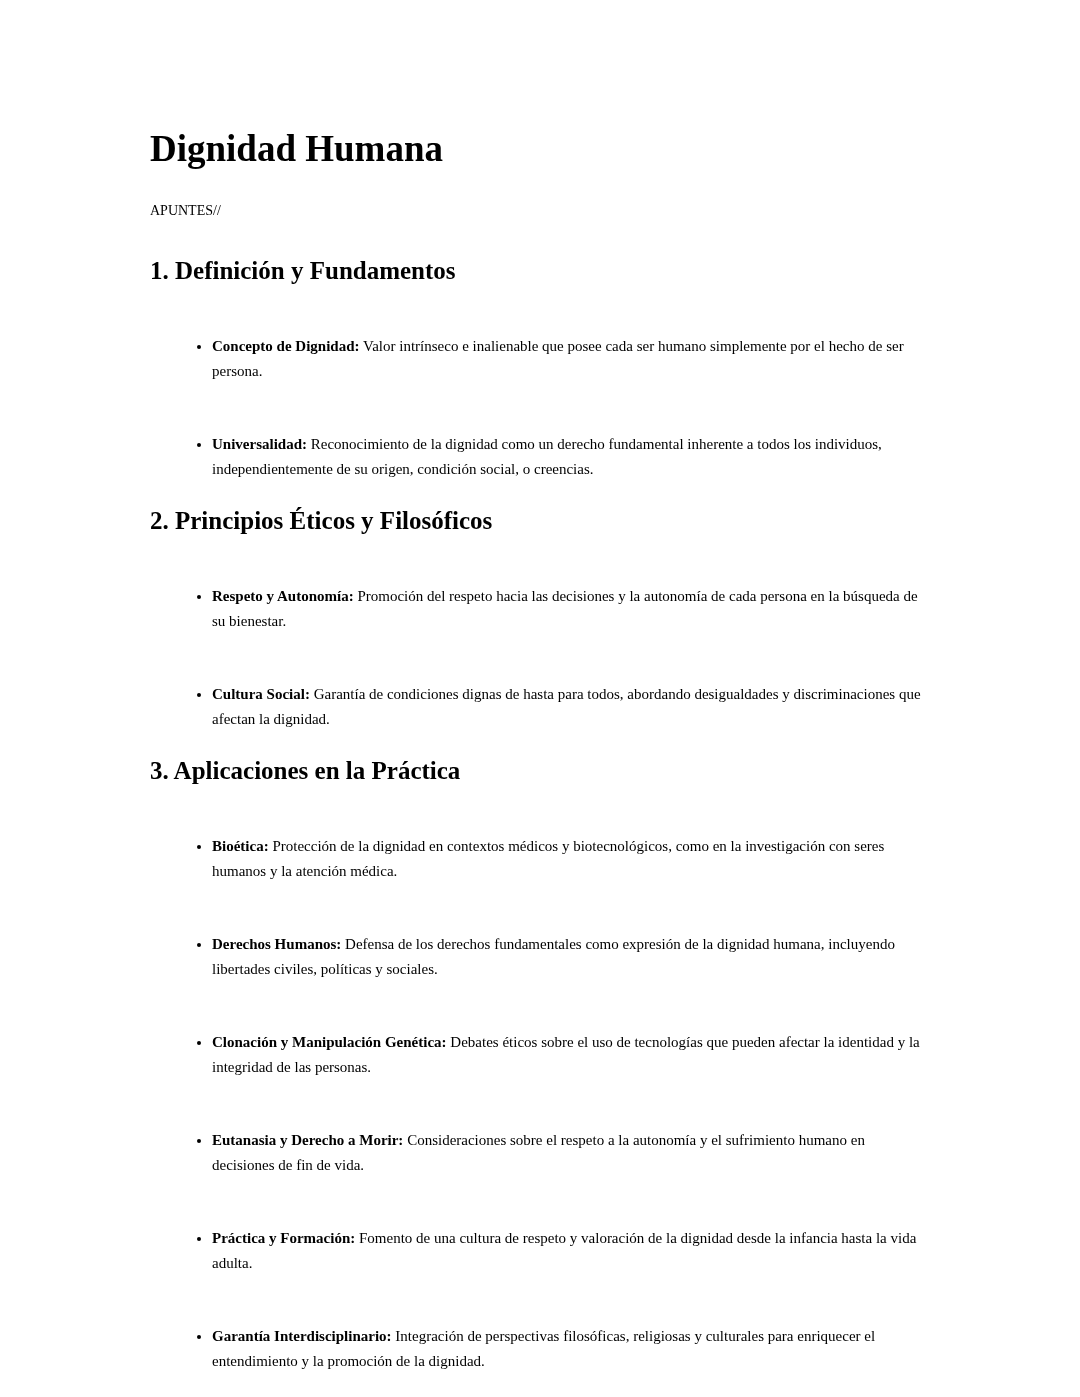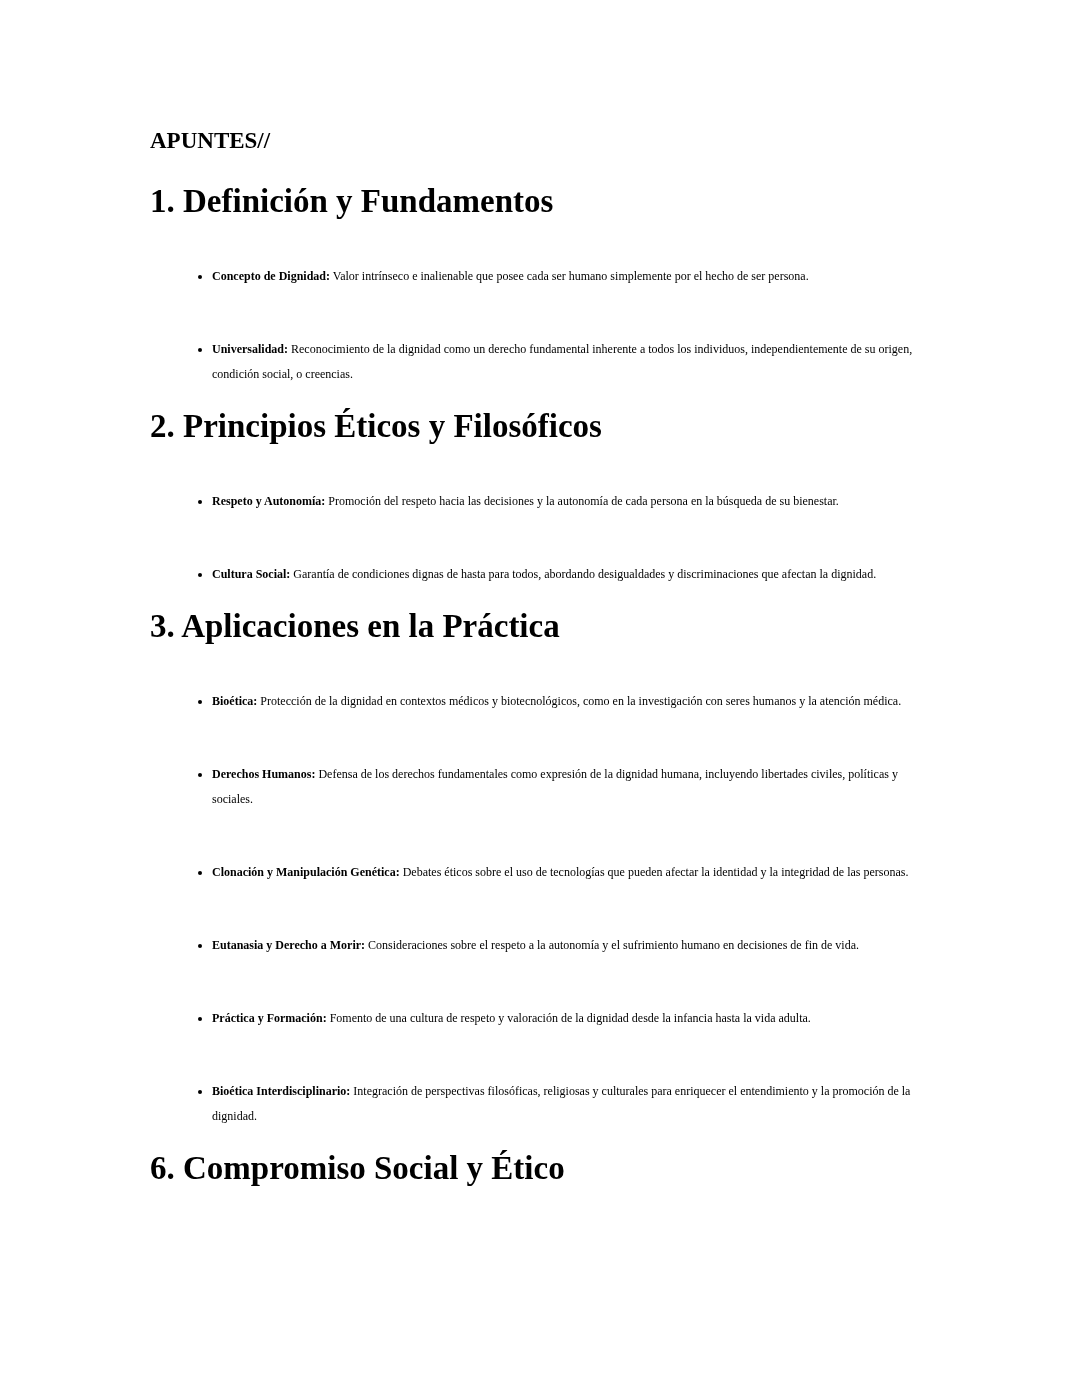--- a/index.html
+++ b/index.html
@@ -12,48 +12,49 @@
     padding: 130px 150px 60px 150px;
   }
   .page { width: 780px; }
   h1.doc-title {
     font-size: 37px;
     line-height: 38px;
     font-weight: bold;
     margin: 0 0 32px 0;
   }
   p.doc-subtitle {
-    font-size: 23px;
+    font-size: 14px;
     line-height: 22px;
-    font-weight: bold;
+    font-weight: normal;
     margin: 0 0 34px 0;
   }
   h2.section-heading {
-    font-size: 33px;
+    font-size: 25px;
     line-height: 30px;
     font-weight: bold;
     margin: 24px 0 32px 0;
   }
   ul.bullets {
     margin: 0 0 0 0;
     padding: 0 0 0 62px;
     list-style: disc outside;
   }
   ul.bullets li {
-    font-size: 12px;
+    font-size: 15px;
     line-height: 25px;
     margin-top: 48px;
   }
   ul.bullets li .term { font-weight: bold; }
 </style>
 </head>
 <body>
 
 <div class="page">
 
+  <h1 class="doc-title">Dignidad Humana</h1>
 
   <p class="doc-subtitle">APUNTES//</p>
 
   <section>
     <h2 class="section-heading">1. Definición y Fundamentos</h2>
     <ul class="bullets">
       <li>
         <span class="term">Concepto de Dignidad:</span>
         <span>Valor intrínseco e inalienable que posee cada ser humano simplemente por el hecho de ser persona.</span>
       </li>
@@ -105,21 +106,21 @@
     </ul>
   </section>
 
   <section>
     <ul class="bullets">
       <li>
         <span class="term">Práctica y Formación:</span>
         <span>Fomento de una cultura de respeto y valoración de la dignidad desde la infancia hasta la vida adulta.</span>
       </li>
       <li>
-        <span class="term">Bioética Interdisciplinario:</span>
+        <span class="term">Garantía Interdisciplinario:</span>
         <span>Integración de perspectivas filosóficas, religiosas y culturales para enriquecer el entendimiento y la promoción de la dignidad.</span>
       </li>
     </ul>
   </section>
 
   <section>
     <h2 class="section-heading">6. Compromiso Social y Ético</h2>
   </section>
 
 </div>

